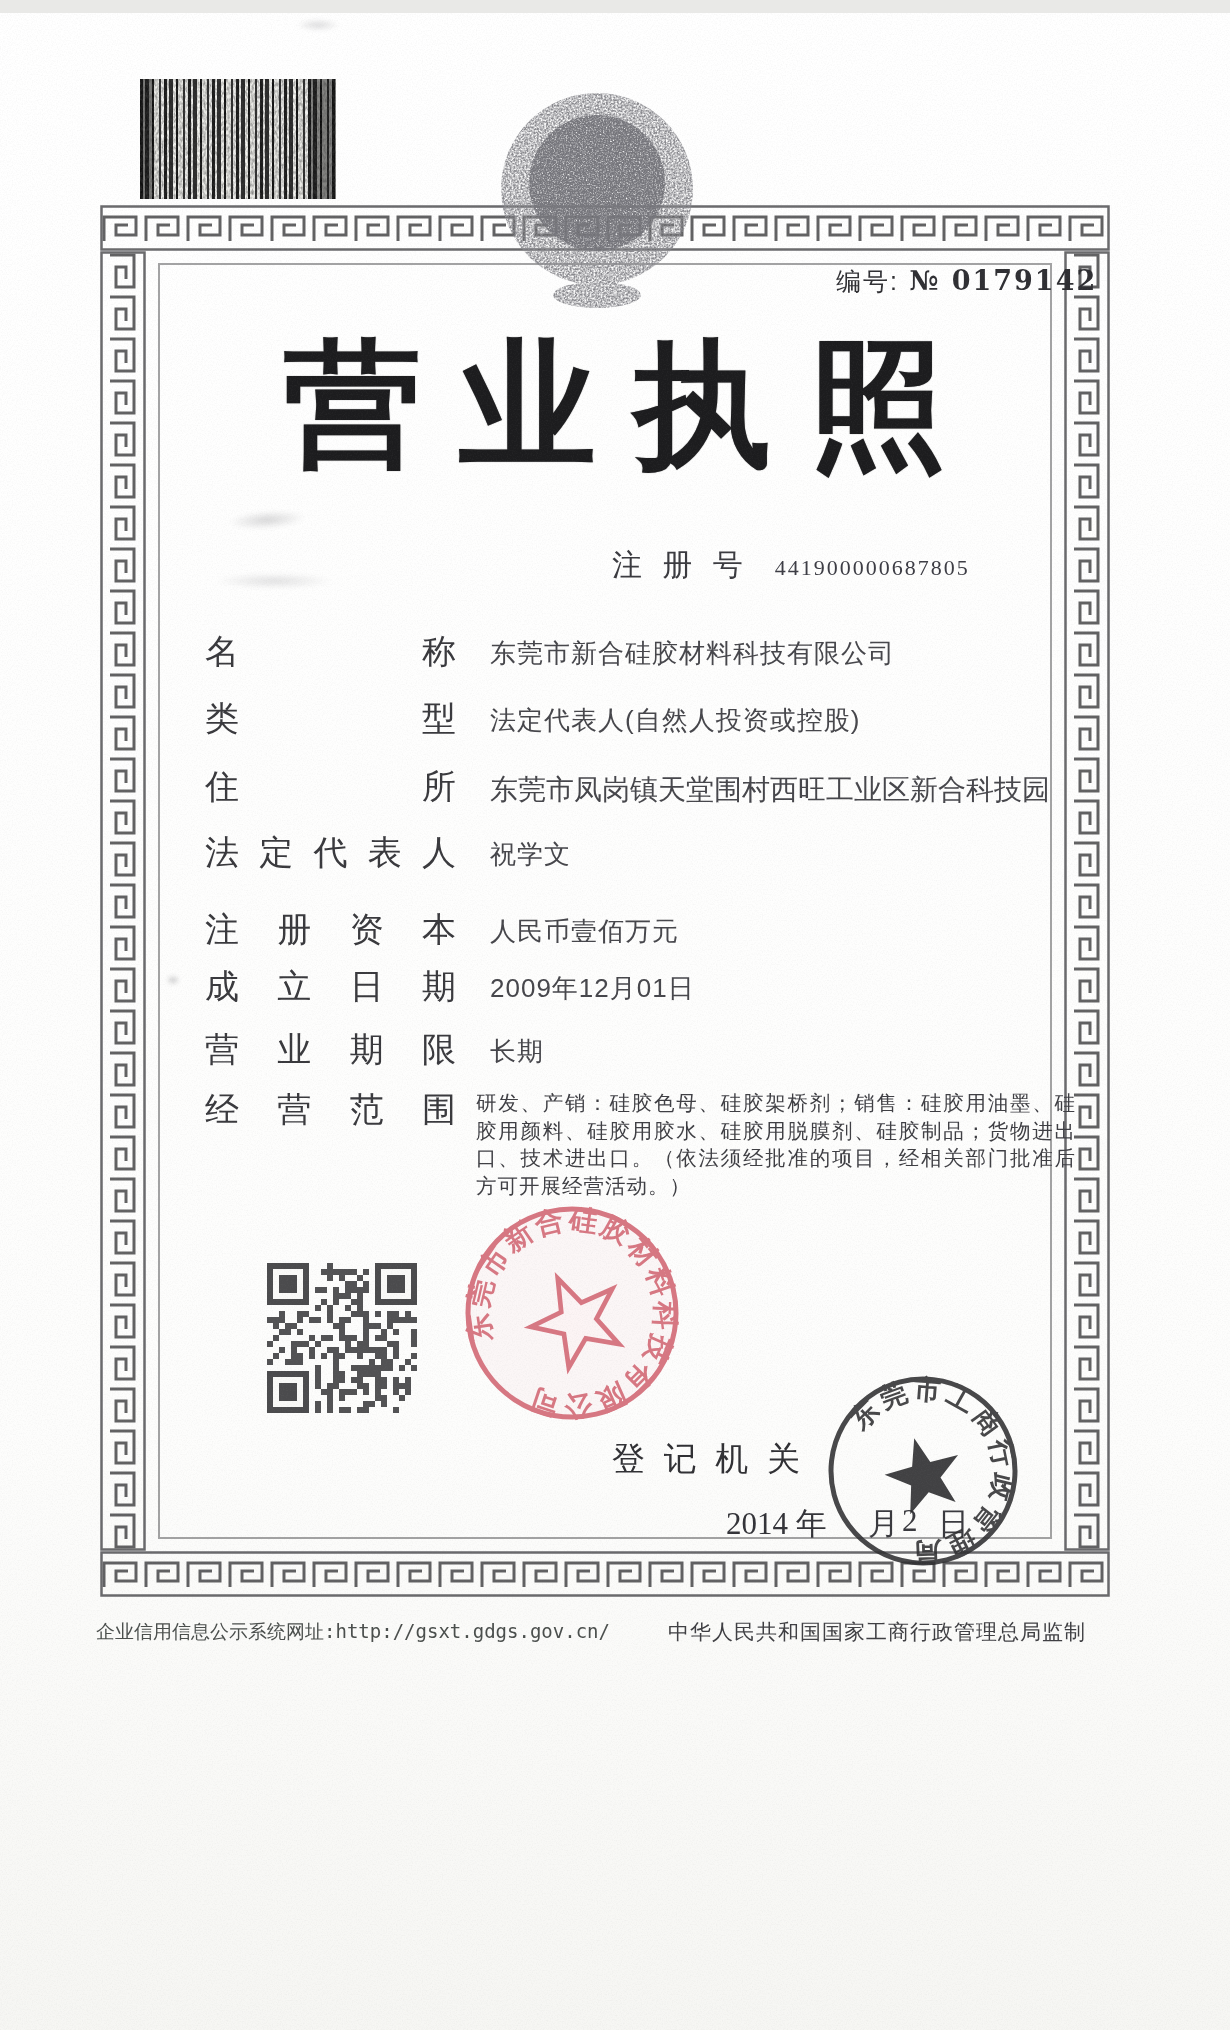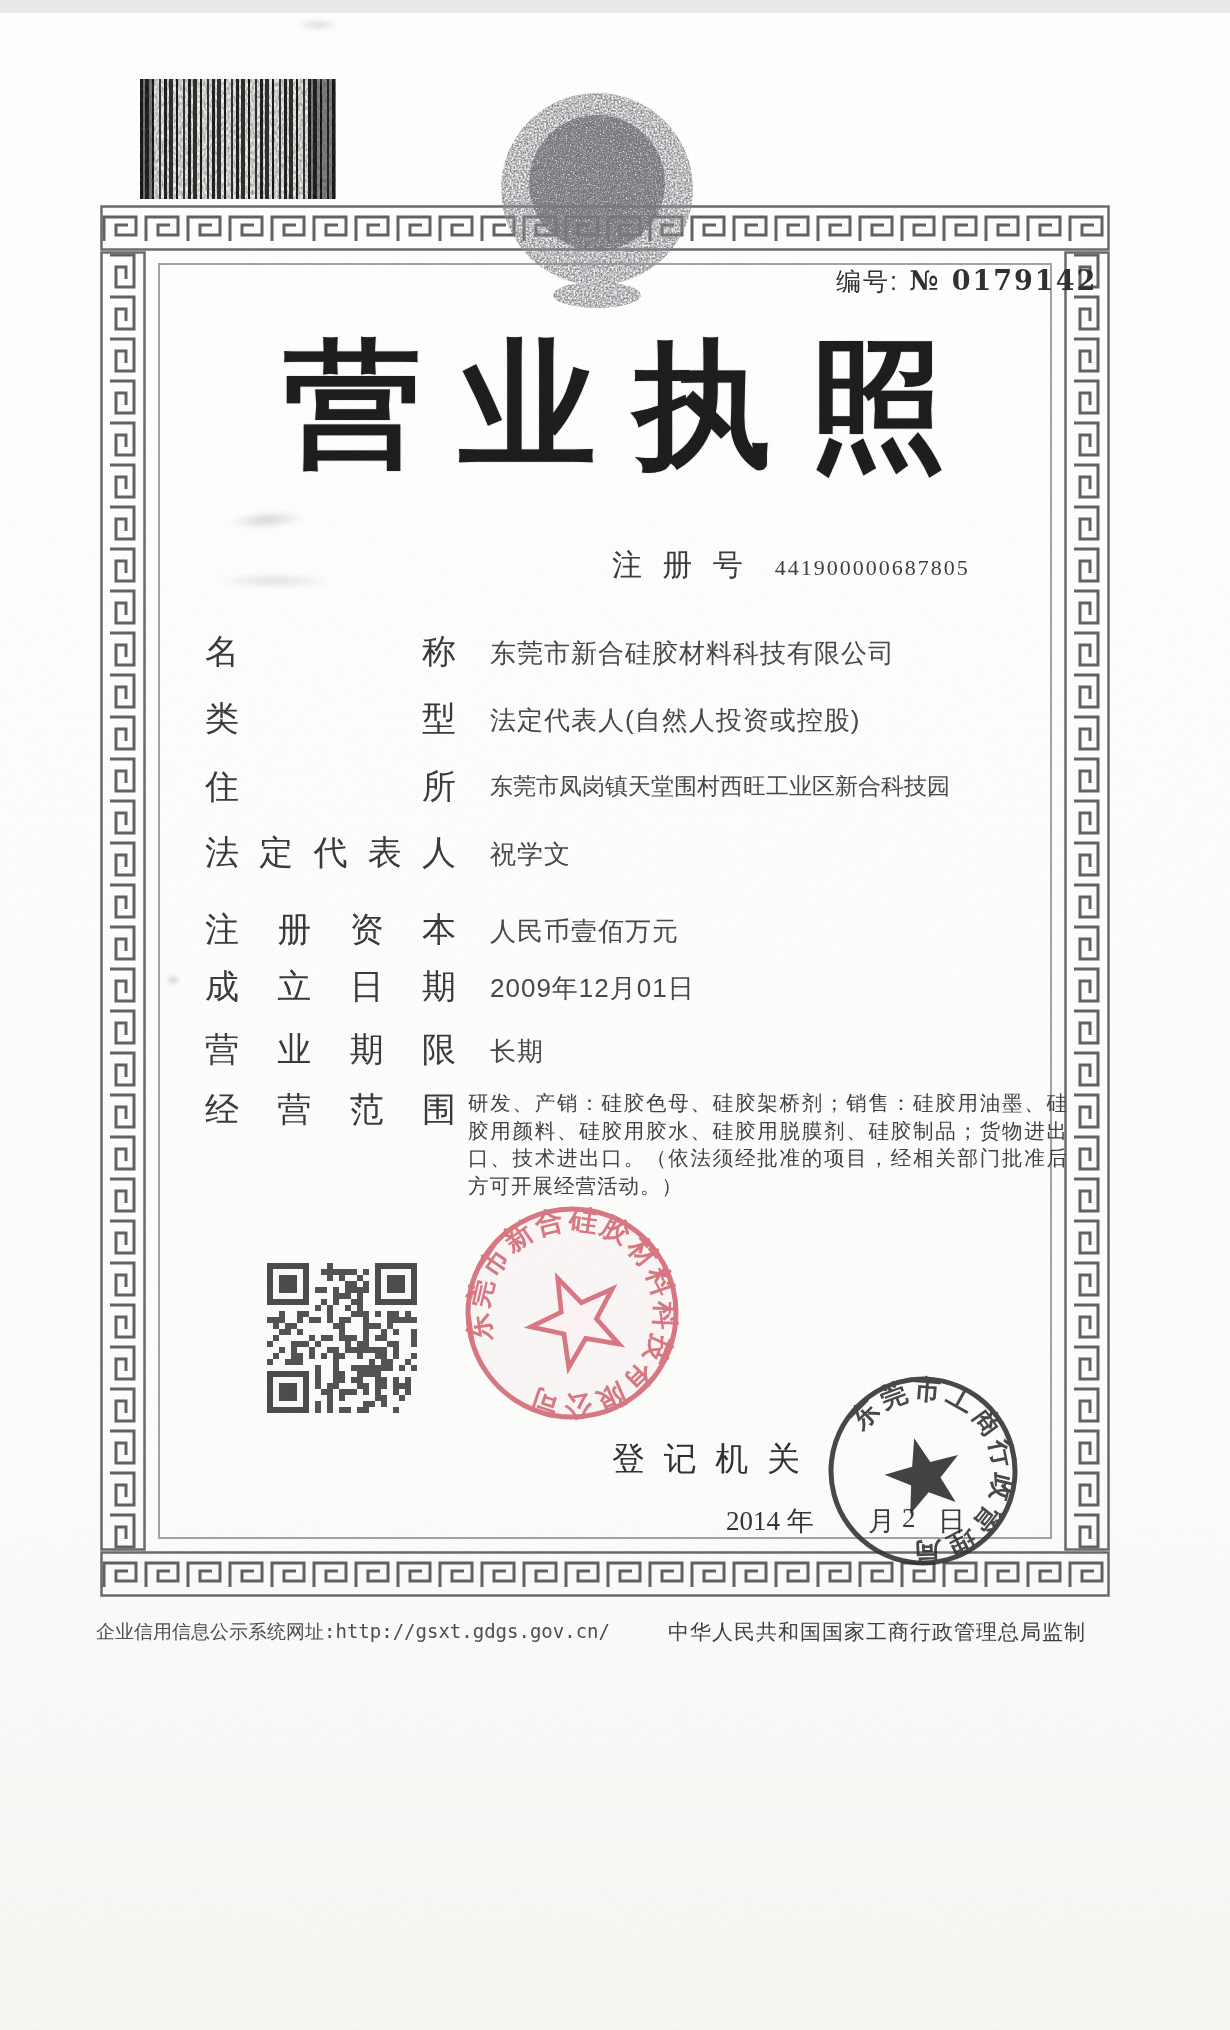--- a/index.html
+++ b/index.html
@@ -43,37 +43,37 @@
     color:#3c3c44;letter-spacing:2px;margin-left:26px;}
 
   
   .row{position:absolute;left:205px;width:860px;}
   .flabel{display:inline-block;width:252px;font-size:34px;color:#39393d;
     text-align:justify;text-align-last:justify;letter-spacing:1px;}
   .fvalue{position:absolute;left:285px;top:7px;font-size:26px;color:#46464b;
     letter-spacing:1px;white-space:nowrap;}
   .row-1{top:616px;} .row-2{top:683px;} .row-3{top:751px;} .row-4{top:817px;}
   .row-5{top:894px;} .row-6{top:951px;} .row-7{top:1014px;} .row-8{top:1074px;}
-  .row-3 .fvalue{font-size:23px;letter-spacing:0;}
-  .row-8 .fvalue{left:263px;top:2px;width:600px;font-size:20.5px;line-height:27.5px;
+  .row-3 .fvalue{font-size:28px;letter-spacing:0;}
+  .row-8 .fvalue{left:271px;top:2px;width:600px;font-size:20.5px;line-height:27.5px;
     white-space:normal;text-align:justify;color:#3e3e43;}
 
   
   .qr{left:263px;top:1246px;opacity:.88;filter:blur(.3px);}
 
   
   .company-seal{left:442px;top:1170px;opacity:.82;filter:blur(.5px);}
   .registry-seal{left:813px;top:1348px;opacity:.88;filter:blur(.4px);}
   .company-seal text,.registry-seal text{font-family:"DejaVu Sans","Liberation Sans",sans-serif;font-weight:bold;}
 
   
   .registry-label{left:612px;top:1424px;width:188px;font-size:33px;color:#303034;
     text-align:justify;text-align-last:justify;}
   .date-line{left:0;top:1490px;width:1014px;height:40px;
-    font-family:"Liberation Serif","DejaVu Serif",serif;font-size:27px;color:#333338;}
+    font-family:"Liberation Serif","DejaVu Serif",serif;font-size:31px;color:#333338;}
   .date-line span{position:absolute;white-space:pre;}
   .dp-0{left:726px;} .dp-1{left:868px;} .dp-2{left:902px;} .dp-3{left:938px;}
 
   
   .footer-left{left:96px;top:1606px;font-family:"DejaVu Sans Mono","Liberation Mono",monospace;
     font-size:19px;color:#4a4e4c;letter-spacing:0;}
   .footer-right{right:144px;top:1605px;font-size:21px;color:#3e3e42;letter-spacing:1px;}
 
   
   .art{position:absolute;background:radial-gradient(ellipse at center,rgba(90,90,95,.8),rgba(120,120,125,0) 70%);

